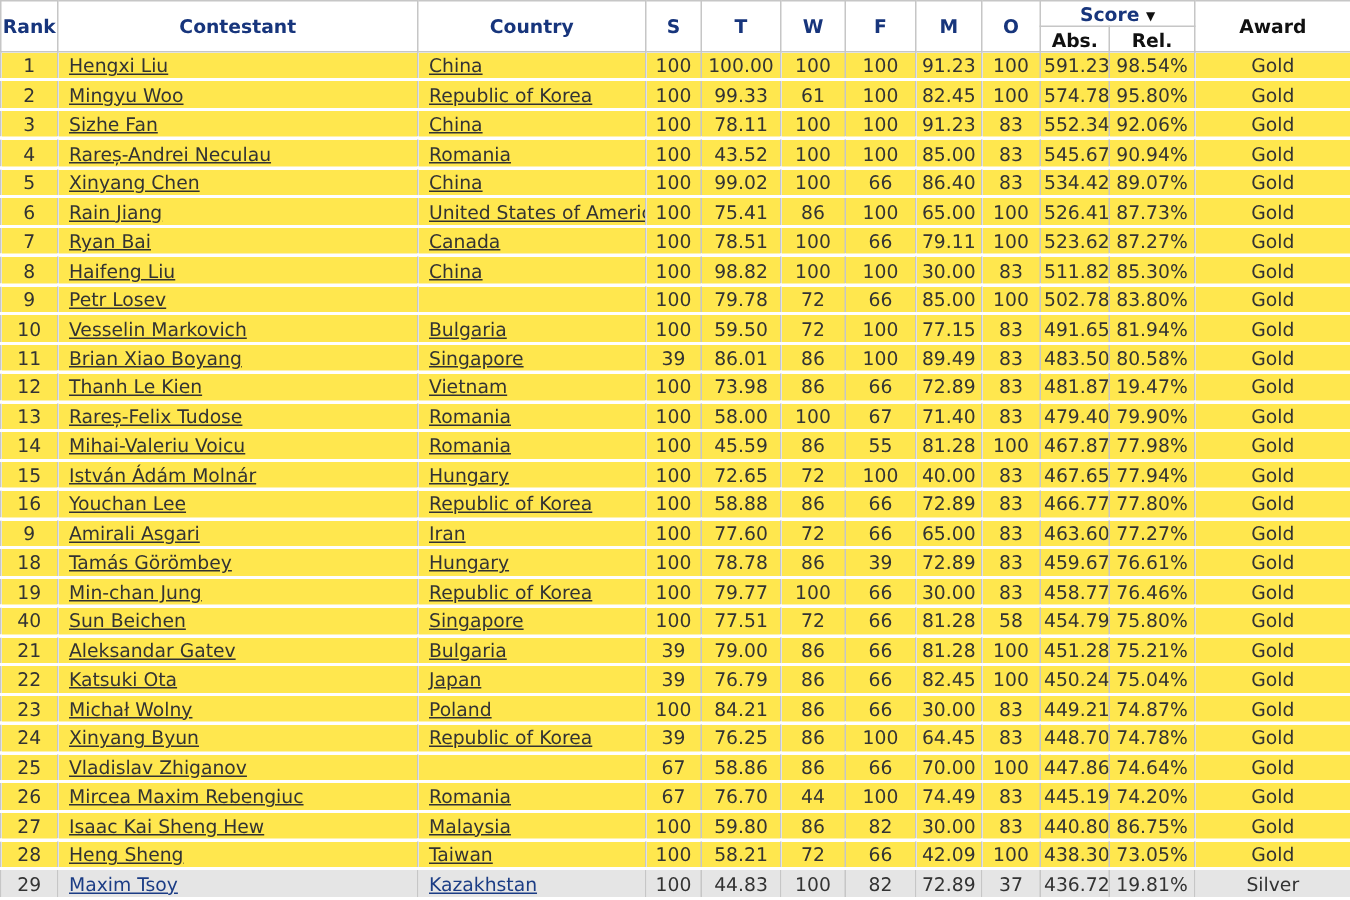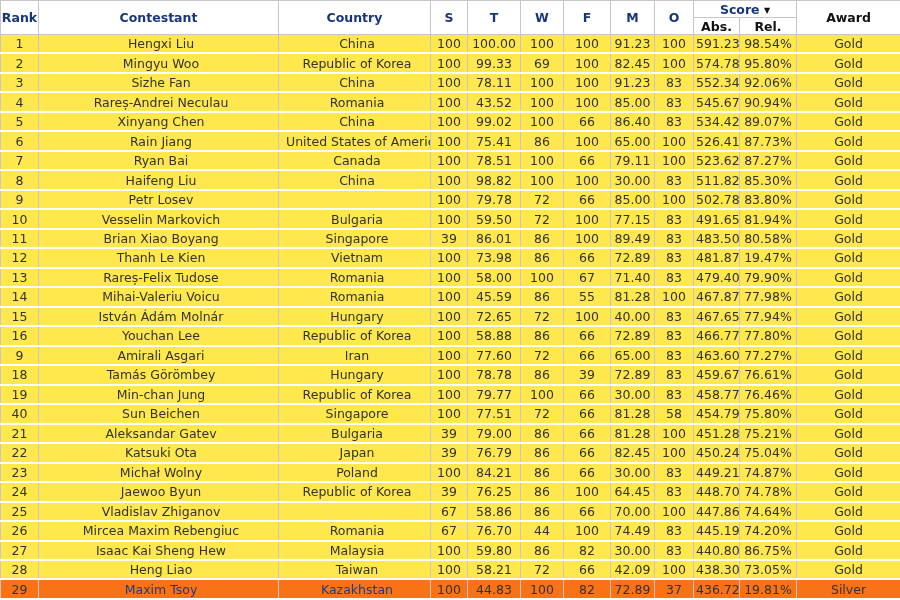--- a/index.html
+++ b/index.html
@@ -55,25 +55,26 @@
   tbody td {
     border-left: 1px solid #c6c6c6;
     border-right: 1px solid #c6c6c6;
     border-bottom: 2px solid #ffffff;
     padding: 0 2px;
     text-align: center;
     white-space: nowrap;
     overflow: hidden;
   }
   tbody tr.row-gold td   { background: #ffe74e; }
-  tbody tr.row-silver td { background: #f97316; }
+  tbody tr.row-silver td { background: #e5e5e5; }
   tbody td.col-contestant,
   tbody td.col-country {
-    text-align: center;
+    text-align: left;
     padding-left: 7px;
+    text-decoration: underline;
   }
   tbody td.linked { color: #1b3c85; }
 </style>
 </head>
 <body>
 
 <table class="results">
   <colgroup>
     <col class="c-rank">
       <col class="c-contestant">
@@ -121,21 +122,21 @@
         <td class="col-abs">591.23</td>
         <td class="col-rel">98.54%</td>
         <td class="col-award">Gold</td>
       </tr>
       <tr class="row-gold">
         <td class="col-rank">2</td>
         <td class="col-contestant">Mingyu Woo</td>
         <td class="col-country">Republic of Korea</td>
         <td class="col-s">100</td>
         <td class="col-t">99.33</td>
-        <td class="col-w">69</td>
+        <td class="col-w">61</td>
         <td class="col-f">100</td>
         <td class="col-m">82.45</td>
         <td class="col-o">100</td>
         <td class="col-abs">574.78</td>
         <td class="col-rel">95.80%</td>
         <td class="col-award">Gold</td>
       </tr>
       <tr class="row-gold">
         <td class="col-rank">3</td>
         <td class="col-contestant">Sizhe Fan</td>
@@ -425,21 +426,21 @@
         <td class="col-w">86</td>
         <td class="col-f">66</td>
         <td class="col-m">30.00</td>
         <td class="col-o">83</td>
         <td class="col-abs">449.21</td>
         <td class="col-rel">74.87%</td>
         <td class="col-award">Gold</td>
       </tr>
       <tr class="row-gold">
         <td class="col-rank">24</td>
-        <td class="col-contestant">Jaewoo Byun</td>
+        <td class="col-contestant">Xinyang Byun</td>
         <td class="col-country">Republic of Korea</td>
         <td class="col-s">39</td>
         <td class="col-t">76.25</td>
         <td class="col-w">86</td>
         <td class="col-f">100</td>
         <td class="col-m">64.45</td>
         <td class="col-o">83</td>
         <td class="col-abs">448.70</td>
         <td class="col-rel">74.78%</td>
         <td class="col-award">Gold</td>
@@ -481,21 +482,21 @@
         <td class="col-w">86</td>
         <td class="col-f">82</td>
         <td class="col-m">30.00</td>
         <td class="col-o">83</td>
         <td class="col-abs">440.80</td>
         <td class="col-rel">86.75%</td>
         <td class="col-award">Gold</td>
       </tr>
       <tr class="row-gold">
         <td class="col-rank">28</td>
-        <td class="col-contestant">Heng Liao</td>
+        <td class="col-contestant">Heng Sheng</td>
         <td class="col-country">Taiwan</td>
         <td class="col-s">100</td>
         <td class="col-t">58.21</td>
         <td class="col-w">72</td>
         <td class="col-f">66</td>
         <td class="col-m">42.09</td>
         <td class="col-o">100</td>
         <td class="col-abs">438.30</td>
         <td class="col-rel">73.05%</td>
         <td class="col-award">Gold</td>

